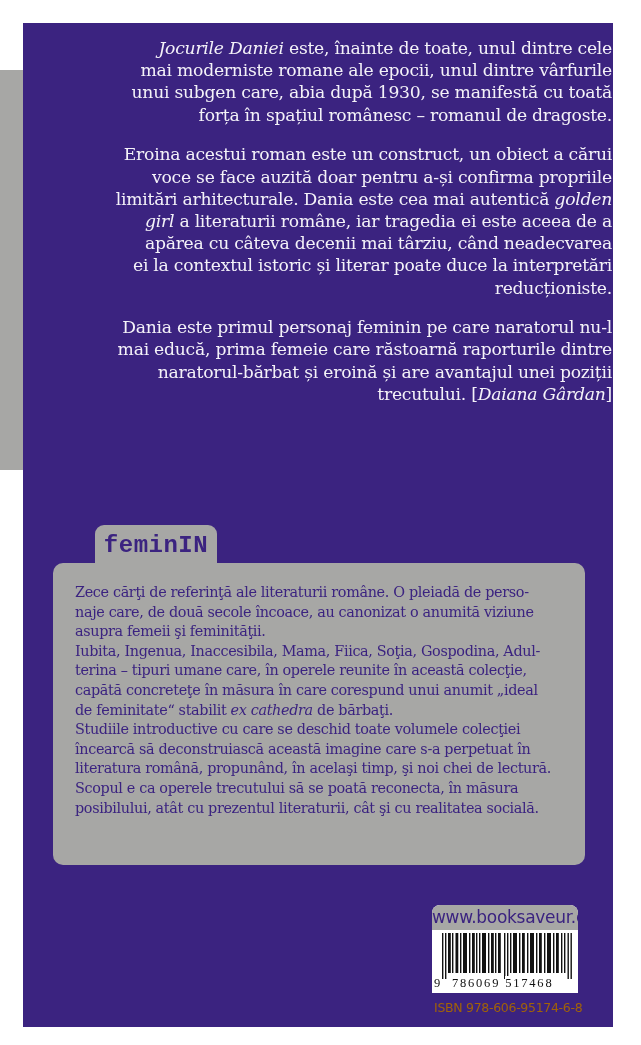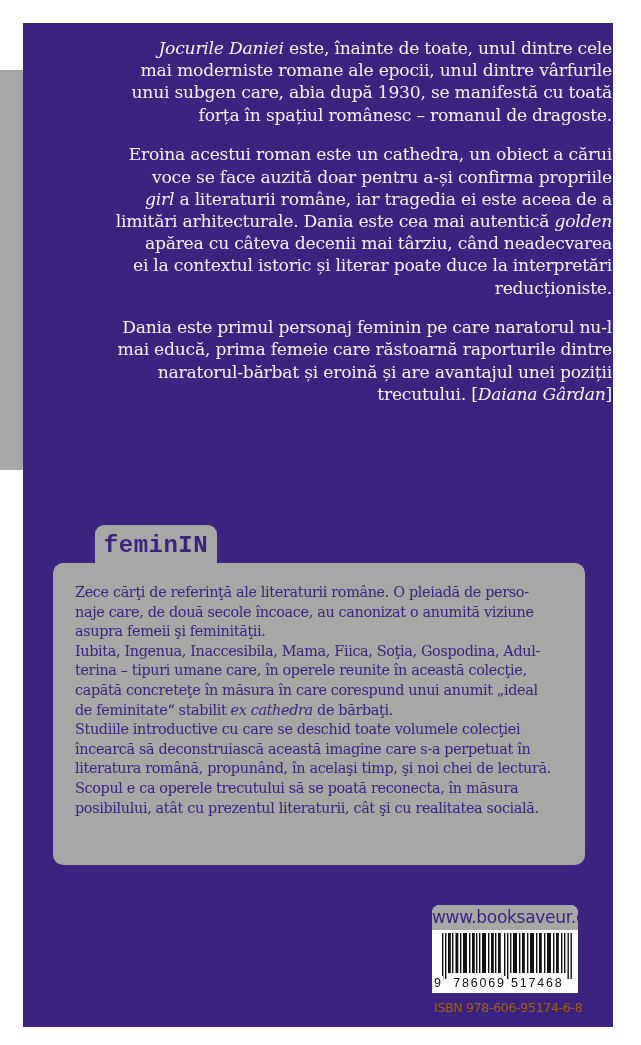--- a/index.html
+++ b/index.html
@@ -41,21 +41,21 @@
     background: #ffffff; border-radius: 8px 8px 0 0; overflow: hidden;
   }
   .barcode-url {
     height: 25px; background: #a7a7a5; color: #3b2380;
     font-family: "DejaVu Sans", sans-serif; font-size: 17px; line-height: 25px;
     text-align: center; letter-spacing: -0.3px;
   }
   .bars { position: absolute; left: 10px; top: 28px; width: 130px; height: 46px; }
   .barcode-digits {
     position: absolute; left: 2px; top: 71px; width: 144px;
-    font-family: Liberation Sans, sans-serif; font-size: 12.5px; color: #111;
+    font-family: Liberation Serif, serif; font-size: 12.5px; color: #111;
     letter-spacing: 1.8px; background: transparent;
   }
   .barcode-digits span { background: #fff; }
   .isbn {
     position: absolute; left: 434px; top: 1000px;
     font-family: "DejaVu Sans", sans-serif; font-size: 12.5px; color: #a16207;
     letter-spacing: -0.3px;
   }
 </style>
 </head>
@@ -65,24 +65,24 @@
 <div class="panel"></div>
 
 <div class="blurb">
   <p>
     <span class="ln"><span class="it">Jocurile Daniei</span><span> este, înainte de toate, unul dintre cele</span></span>
     <span class="ln">mai moderniste romane ale epocii, unul dintre vârfurile</span>
     <span class="ln">unui subgen care, abia după 1930, se manifestă cu toată</span>
     <span class="ln">forța în spațiul românesc – romanul de dragoste.</span>
   </p>
   <p>
-    <span class="ln">Eroina acestui roman este un cathedra, un obiect a cărui</span>
+    <span class="ln">Eroina acestui roman este un construct, un obiect a cărui</span>
     <span class="ln">voce se face auzită doar pentru a-și confirma propriile</span>
+    <span class="ln"><span>limitări arhitecturale. Dania este cea mai autentică </span><span class="it">golden</span></span>
     <span class="ln"><span class="it">girl</span><span> a literaturii române, iar tragedia ei este aceea de a</span></span>
-    <span class="ln"><span>limitări arhitecturale. Dania este cea mai autentică </span><span class="it">golden</span></span>
     <span class="ln">apărea cu câteva decenii mai târziu, când neadecvarea</span>
     <span class="ln">ei la contextul istoric și literar poate duce la interpretări</span>
     <span class="ln">reducționiste.</span>
   </p>
   <p>
     <span class="ln">Dania este primul personaj feminin pe care naratorul nu-l</span>
     <span class="ln">mai educă, prima femeie care răstoarnă raporturile dintre</span>
     <span class="ln">naratorul-bărbat și eroină și are avantajul unei poziții</span>
     <span class="ln"><span>trecutului. [</span><span class="it">Daiana Gârdan</span><span>]</span></span>
   </p>

